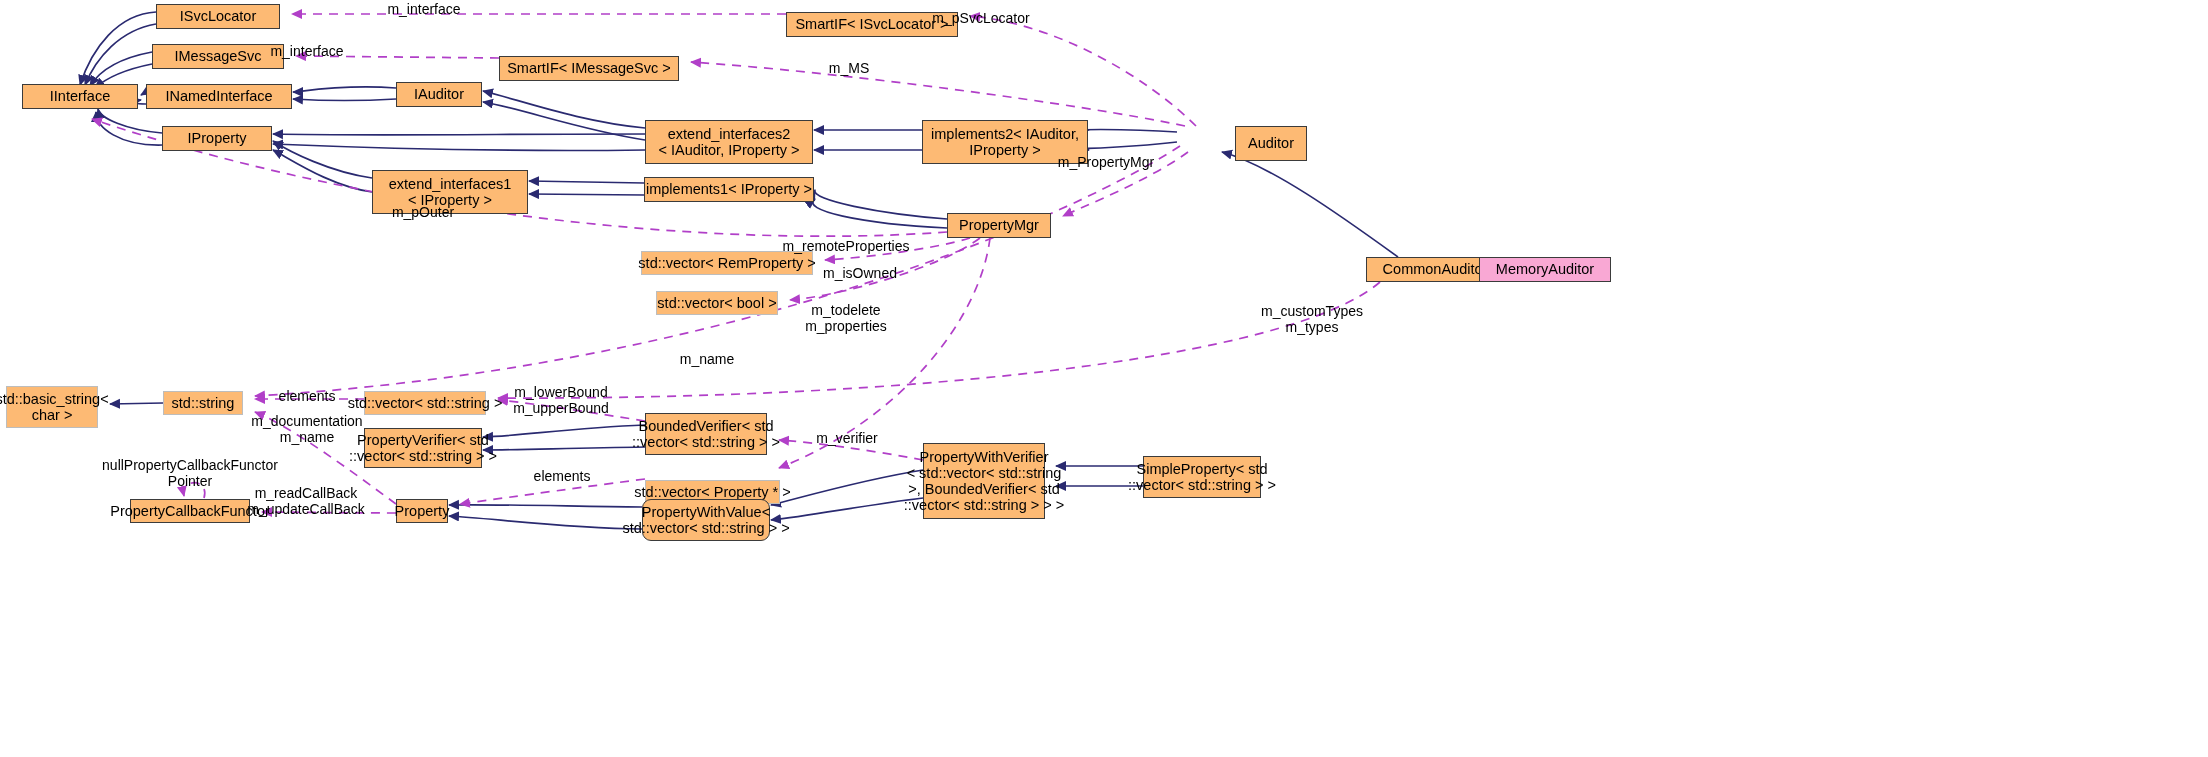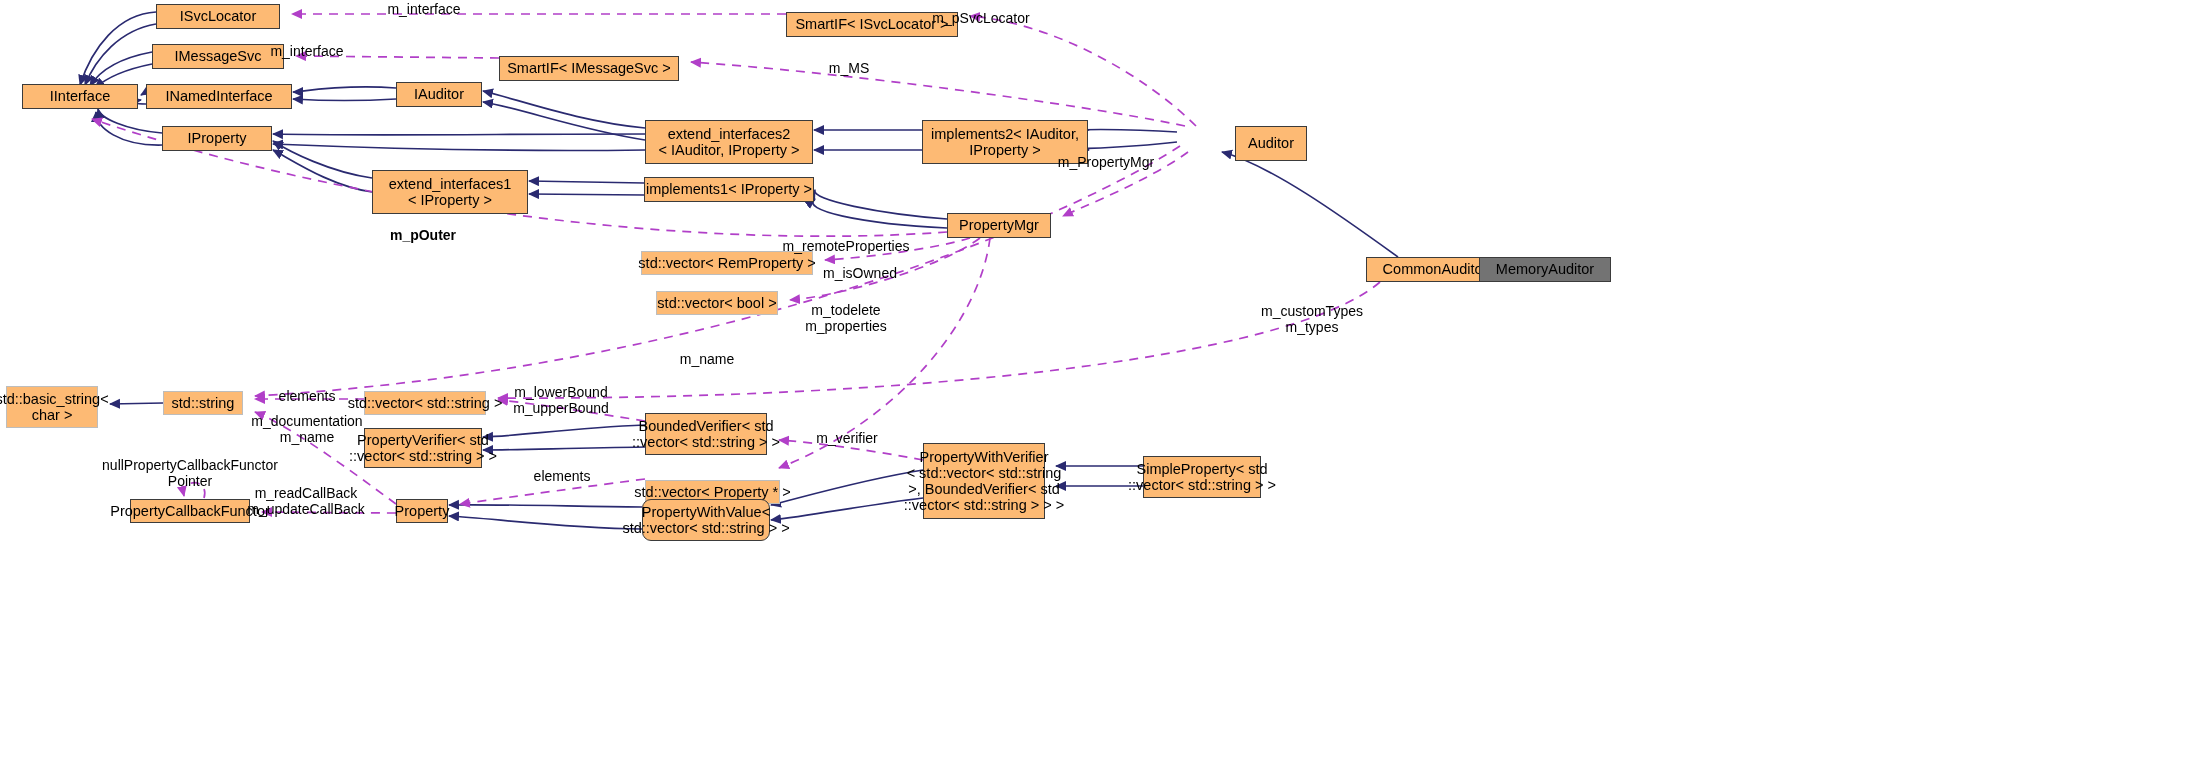--- a/index.html
+++ b/index.html
@@ -4,21 +4,21 @@
 <style>
   html,body{margin:0;padding:0;background:#ffffff;}
   #stage{position:relative;width:2208px;height:757px;background:#ffffff;
          font-family:"Liberation Sans","DejaVu Sans",sans-serif;overflow:hidden;}
   svg#edges{position:absolute;left:0;top:0;width:2208px;height:757px;pointer-events:none;}
   .node{position:absolute;box-sizing:border-box;display:flex;align-items:center;
         justify-content:center;text-align:center;background:#fdba74;
         font-size:14.5px;color:#000000;line-height:1.12;padding:1px 5px;white-space:pre;}
   .node.solid{border:1.6px solid #3b3b3b;}
   .node.light{border:1.4px solid #bdbdbd;}
-  .node.hl{border:1.6px solid #3b3b3b;background:#737373;}
+  .node.hl{border:1.6px solid #3b3b3b;background:#f9a8d4;}
   .elabel{position:absolute;font-size:14px;color:#000000;white-space:pre;
           text-align:center;line-height:1.15;transform:translateX(-50%);}
 </style>
 </head>
 <body>
 
 <div id="stage">
 
   <svg id="edges" viewBox="0 0 2208 757" xmlns="http://www.w3.org/2000/svg">
     <defs>
@@ -196,21 +196,21 @@
   <div class="elabel" style="left:424px;top:1px;">m_interface</div>
 
   <div class="elabel" style="left:981px;top:10px;">m_pSvcLocator</div>
 
   <div class="elabel" style="left:307px;top:43px;">m_interface</div>
 
   <div class="elabel" style="left:849px;top:60px;">m_MS</div>
 
   <div class="elabel" style="left:1106px;top:154px;">m_PropertyMgr</div>
 
-  <div class="elabel" style="left:423px;top:227px;font-weight:bold;">m_pOuter</div>
+  <div class="elabel" style="left:423px;top:204px;">m_pOuter</div>
 
   <div class="elabel" style="left:846px;top:238px;">m_remoteProperties</div>
 
   <div class="elabel" style="left:860px;top:265px;">m_isOwned</div>
 
   <div class="elabel" style="left:846px;top:302px;">m_todelete
 m_properties</div>
 
   <div class="elabel" style="left:1312px;top:303px;">m_customTypes
 m_types</div>

